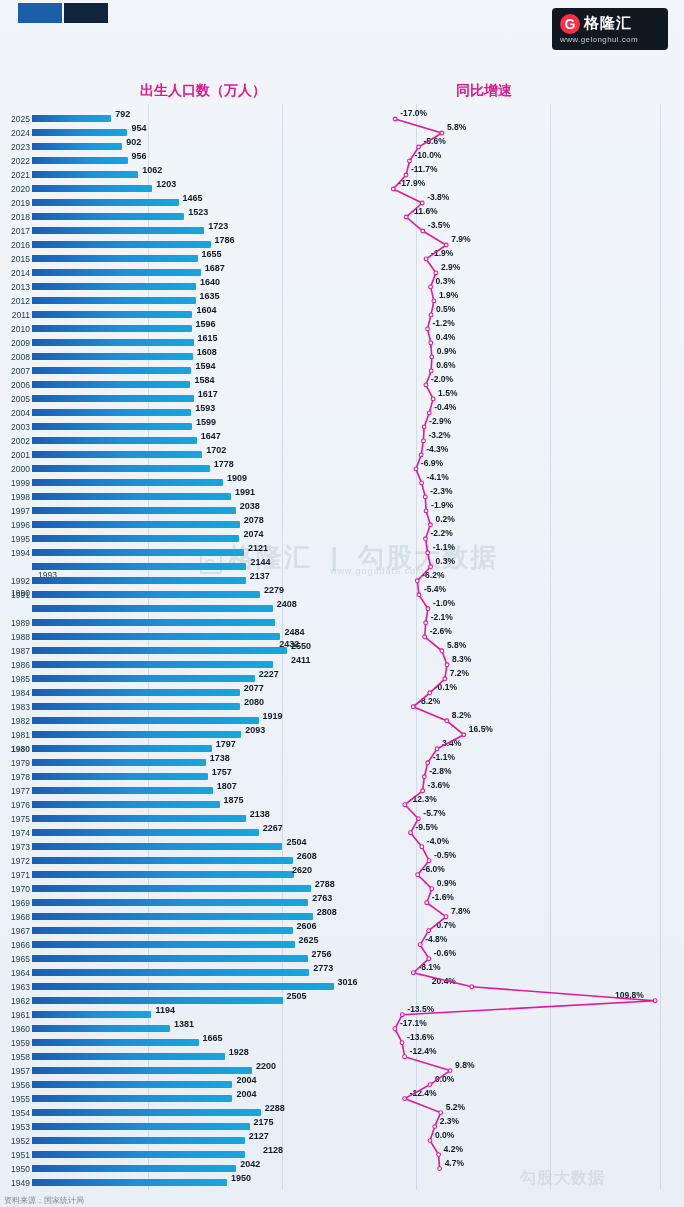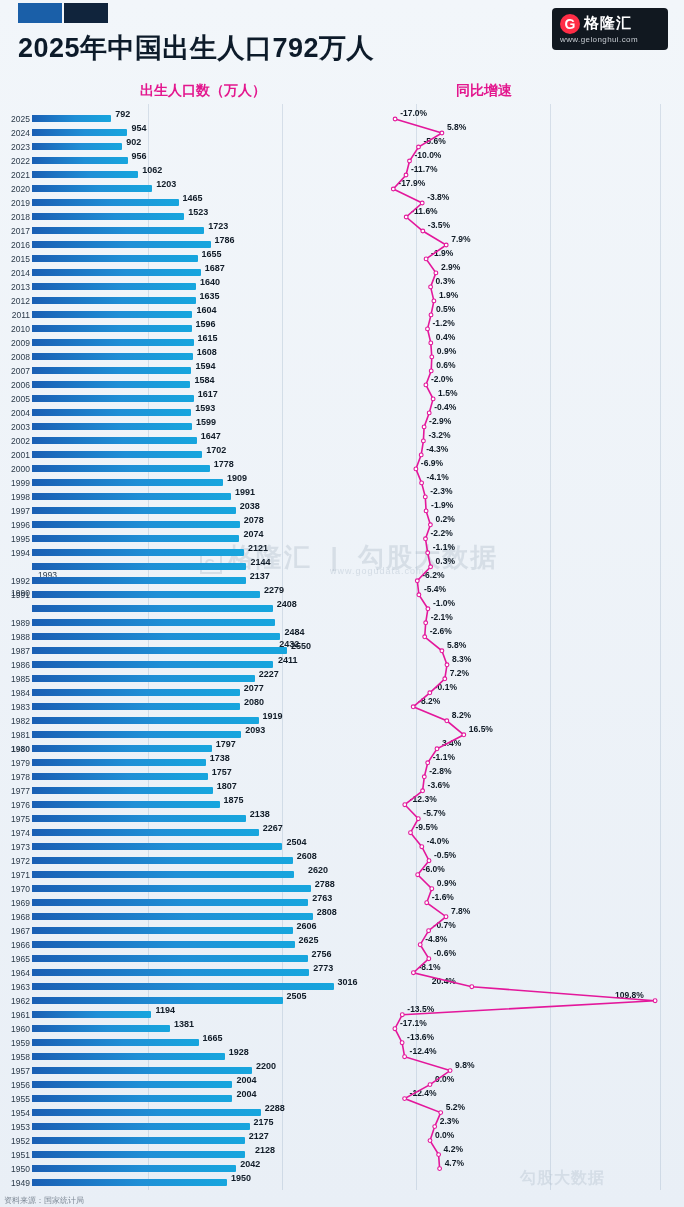--- a/index.html
+++ b/index.html
@@ -108,21 +108,20 @@
     <div class="blk1"></div>
     <div class="blk2"></div>
   </div>
 
   <div class="logo">
     <div class="g">G</div>
     <div class="cn">格隆汇</div>
     <div class="url">www.gelonghui.com</div>
   </div>
 
-  <div class="title">2025年中国出生人口792万人</div>
 
   <div class="sub-left">出生人口数（万人）</div>
   <div class="sub-right">同比增速</div>
 
   <div class="wm">
     <span class="sq">G</span><span>格隆汇</span>&nbsp;&nbsp;|&nbsp;&nbsp;<span>勾股大数据</span>
   </div>
   <div class="wm2">www.gogudata.com</div>
   <div class="wm3">勾股大数据</div>
   <div class="footnote">资料来源：国家统计局</div>
@@ -284,21 +283,21 @@
       <div class="rowlabel" style="top: 527.807px;">1988</div>
       <div class="bar" style="left: 32px; top: 529.307px; width: 248.4px; height: 7px;"></div>
       <div class="barval" style="left: 284.4px; top: 522.807px;">2484</div>
       <div class="pctlabel" style="left: 429.67px; top: 521.807px;">-2.6%</div>
       <div class="rowlabel" style="top: 541.802px;">1987</div>
       <div class="bar" style="left: 32px; top: 543.302px; width: 255px; height: 7px;"></div>
       <div class="barval" style="left: 291px; top: 536.802px;">2550</div>
       <div class="pctlabel" style="left: 446.89px; top: 535.802px;">5.8%</div>
       <div class="rowlabel" style="top: 555.796px;">1986</div>
       <div class="bar" style="left: 32px; top: 557.296px; width: 241.1px; height: 7px;"></div>
-      <div class="barval" style="left: 278px; top: 550.796px;">2411</div>
+      <div class="barval" style="left: 291px; top: 550.796px;">2411</div>
       <div class="pctlabel" style="left: 452.015px; top: 549.796px;">8.3%</div>
       <div class="rowlabel" style="top: 569.791px;">1985</div>
       <div class="bar" style="left: 32px; top: 571.291px; width: 222.7px; height: 7px;"></div>
       <div class="barval" style="left: 258.7px; top: 564.791px;">2227</div>
       <div class="pctlabel" style="left: 449.76px; top: 563.791px;">7.2%</div>
       <div class="rowlabel" style="top: 583.786px;">1984</div>
       <div class="bar" style="left: 32px; top: 585.286px; width: 207.7px; height: 7px;"></div>
       <div class="barval" style="left: 243.7px; top: 578.786px;">2077</div>
       <div class="pctlabel" style="left: 434.795px; top: 577.786px;">-0.1%</div>
       <div class="rowlabel" style="top: 597.781px;">1983</div>
@@ -344,21 +343,21 @@
       <div class="rowlabel" style="top: 737.729px;">1973</div>
       <div class="bar" style="left: 32px; top: 739.229px; width: 250.4px; height: 7px;"></div>
       <div class="barval" style="left: 286.4px; top: 732.729px;">2504</div>
       <div class="pctlabel" style="left: 426.8px; top: 731.729px;">-4.0%</div>
       <div class="rowlabel" style="top: 751.724px;">1972</div>
       <div class="bar" style="left: 32px; top: 753.224px; width: 260.8px; height: 7px;"></div>
       <div class="barval" style="left: 296.8px; top: 746.724px;">2608</div>
       <div class="pctlabel" style="left: 433.975px; top: 745.724px;">-0.5%</div>
       <div class="rowlabel" style="top: 765.719px;">1971</div>
       <div class="bar" style="left: 32px; top: 767.219px; width: 262px; height: 7px;"></div>
-      <div class="barval" style="left: 308px; top: 760.719px;">2620</div>
+      <div class="barval" style="left: 292px; top: 760.719px;">2620</div>
       <div class="pctlabel" style="left: 422.7px; top: 759.719px;">-6.0%</div>
       <div class="rowlabel" style="top: 779.714px;">1970</div>
       <div class="bar" style="left: 32px; top: 781.214px; width: 278.8px; height: 7px;"></div>
       <div class="barval" style="left: 314.8px; top: 774.714px;">2788</div>
       <div class="pctlabel" style="left: 436.845px; top: 773.714px;">0.9%</div>
       <div class="rowlabel" style="top: 793.709px;">1969</div>
       <div class="bar" style="left: 32px; top: 795.209px; width: 276.3px; height: 7px;"></div>
       <div class="barval" style="left: 312.3px; top: 788.709px;">2763</div>
       <div class="pctlabel" style="left: 431.72px; top: 787.709px;">-1.6%</div>
       <div class="rowlabel" style="top: 807.704px;">1968</div>
@@ -424,21 +423,21 @@
       <div class="rowlabel" style="top: 1017.63px;">1953</div>
       <div class="bar" style="left: 32px; top: 1019.13px; width: 217.5px; height: 7px;"></div>
       <div class="barval" style="left: 253.5px; top: 1012.63px;">2175</div>
       <div class="pctlabel" style="left: 439.715px; top: 1011.63px;">2.3%</div>
       <div class="rowlabel" style="top: 1031.62px;">1952</div>
       <div class="bar" style="left: 32px; top: 1033.12px; width: 212.7px; height: 7px;"></div>
       <div class="barval" style="left: 248.7px; top: 1026.62px;">2127</div>
       <div class="pctlabel" style="left: 435px; top: 1025.62px;">0.0%</div>
       <div class="rowlabel" style="top: 1045.62px;">1951</div>
       <div class="bar" style="left: 32px; top: 1047.12px; width: 212.8px; height: 7px;"></div>
-      <div class="barval" style="left: 255px; top: 1040.62px;">2128</div>
+      <div class="barval" style="left: 263px; top: 1040.62px;">2128</div>
       <div class="pctlabel" style="left: 443.61px; top: 1039.62px;">4.2%</div>
       <div class="rowlabel" style="top: 1059.61px;">1950</div>
       <div class="bar" style="left: 32px; top: 1061.11px; width: 204.2px; height: 7px;"></div>
       <div class="barval" style="left: 240.2px; top: 1054.61px;">2042</div>
       <div class="pctlabel" style="left: 444.635px; top: 1053.61px;">4.7%</div>
       <div class="rowlabel" style="top: 1073.61px;">1949</div>
       <div class="bar" style="left: 32px; top: 1075.11px; width: 195px; height: 7px;"></div>
       <div class="barval" style="left: 231px; top: 1068.61px;">1950</div>
       <svg class="linelayer" width="684" height="1086">
         <polyline points="395.1,15.0 441.9,29.0 418.5,43.0 409.5,57.0 406.0,71.0 393.3,85.0 422.2,99.0 406.2,113.0 422.8,127.0 446.2,141.0 426.1,154.9 435.9,168.9 430.6,182.9 433.9,196.9 431.0,210.9 427.5,224.9 430.8,238.9 431.8,252.9 431.2,266.9 425.9,280.9 433.1,294.9 429.2,308.9 424.1,322.9 423.4,336.9 421.2,350.9 415.9,364.9 421.6,378.9 425.3,392.9 426.1,406.9 430.4,420.8 425.5,434.8 427.7,448.8 430.6,462.8 417.3,476.8 418.9,490.8 427.9,504.8 425.7,518.8 424.7,532.8 441.9,546.8 447.0,560.8 444.8,574.8 429.8,588.8 413.2,602.8 446.8,616.8 463.8,630.8 437.0,644.8 427.7,658.8 424.3,672.8 422.6,686.8 404.8,700.7 418.3,714.7 410.5,728.7 421.8,742.7 429.0,756.7 417.7,770.7 431.8,784.7 426.7,798.7 446.0,812.7 428.6,826.7 420.2,840.7 428.8,854.7 413.4,868.7 471.8,882.7 655.1,896.7 402.3,910.7 394.9,924.7 402.1,938.7 404.6,952.7 450.1,966.6 430.0,980.6 404.6,994.6 440.7,1008.6 434.7,1022.6 430.0,1036.6 438.6,1050.6 439.6,1064.6" fill="none" stroke="#e3179b" stroke-width="1.6"></polyline>

